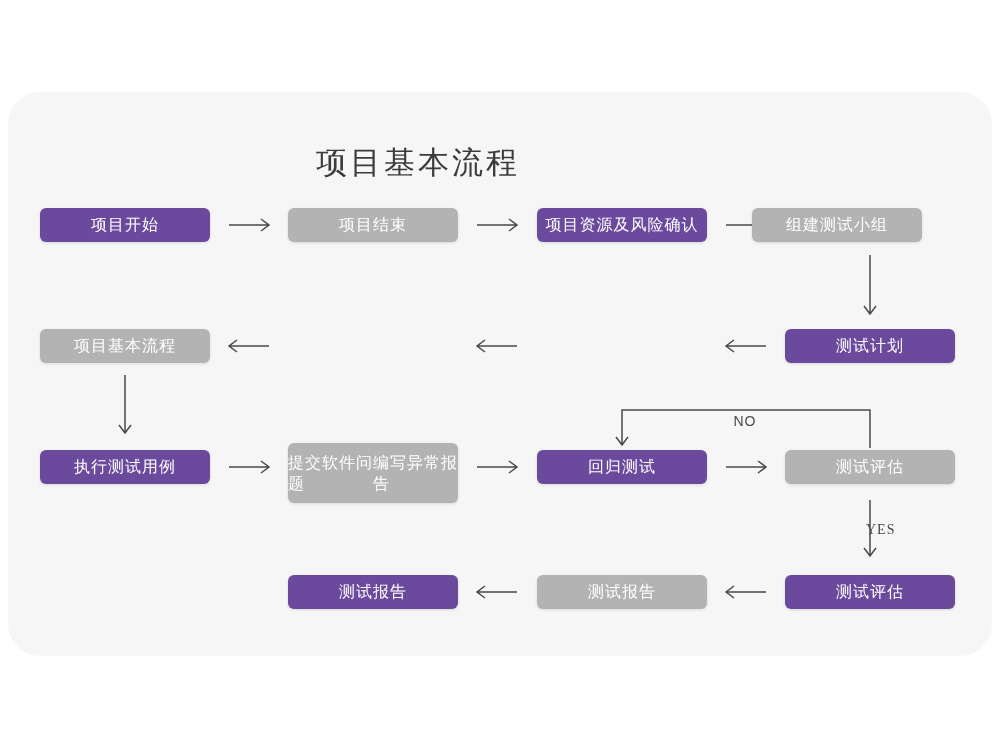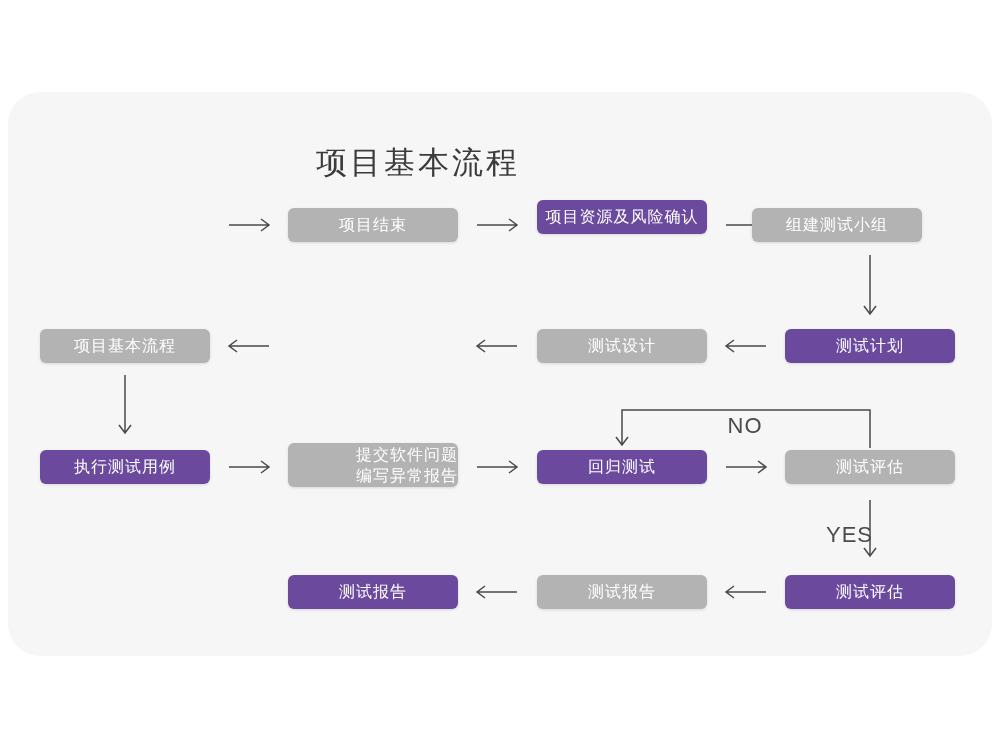--- a/index.html
+++ b/index.html
@@ -15,24 +15,24 @@
   .title{position:absolute;left:0;top:142px;width:836px;text-align:center;
     font-size:31px;font-weight:500;letter-spacing:3px;color:var(--title-text);}
   .connectors{position:absolute;left:0;top:0;width:1000px;height:750px;}
   .connectors path{fill:none;stroke:var(--arrow);stroke-width:1.5;}
   .node{position:absolute;width:170px;height:34px;border-radius:6px;
     display:flex;align-items:center;justify-content:center;
     color:var(--node-text);font-size:16px;letter-spacing:1px;
     box-shadow:0 1px 3px rgba(0,0,0,0.12);}
   .node.purple{background:var(--purple);}
   .node.gray{background:var(--gray);}
-  .node.tall{height:44px;flex-direction:column;line-height:21px;align-items:flex-end;}
-  .edge-label{position:absolute;color:var(--arrow);font-size:22px;letter-spacing:1px;}
+  .node.tall{height:60px;line-height:21px;}
+  .edge-label{position:absolute;color:var(--arrow);font-size:14px;letter-spacing:1px;}
   .edge-label.no{left:720px;top:413px;width:50px;text-align:center;}
-  .edge-label.yes{left:826px;top:522px;}
+  .edge-label.yes{left:866px;top:522px;font-family:Liberation Serif, serif;}
 </style>
 </head>
 <body>
 
 <div class="stage">
   <div class="card"></div>
 
   <div class="title">项目基本流程</div>
 
   <svg class="connectors" viewBox="0 0 1000 750" xmlns="http://www.w3.org/2000/svg">
@@ -54,35 +54,35 @@
     <path d="M726 467 H766 M758 461 L766 467 L758 473"></path>
 
     <path d="M870 448 V410 H622 V445 M616 437 L622 445 L628 437"></path>
 
     <path d="M870 500 V556 M864 548 L870 556 L876 548"></path>
 
     <path d="M517 592 H477 M485 586 L477 592 L485 598"></path>
     <path d="M766 592 H726 M734 586 L726 592 L734 598"></path>
   </svg>
 
+  <div class="node purple" style="left:40px;top:208px">
+    <span>项目开始</span>
+    </div>
   <div class="node gray" style="left:288px;top:208px">
     <span>项目结束</span>
     </div>
-  <div class="node purple" style="left:537px;top:200px">
+  <div class="node purple" style="left:537px;top:208px">
     <span>项目资源及风险确认</span>
     </div>
   <div class="node gray" style="left:752px;top:208px">
     <span>组建测试小组</span>
     </div>
 
   <div class="node gray" style="left:40px;top:329px">
     <span>项目基本流程</span>
-    </div>
-  <div class="node gray" style="left:537px;top:329px">
-    <span>测试设计</span>
     </div>
   <div class="node purple" style="left:785px;top:329px">
     <span>测试计划</span>
     </div>
 
   <div class="node purple" style="left:40px;top:450px">
     <span>执行测试用例</span>
     </div>
   <div class="node gray tall" style="left:288px;top:443px">
     <span>提交软件问题</span>

